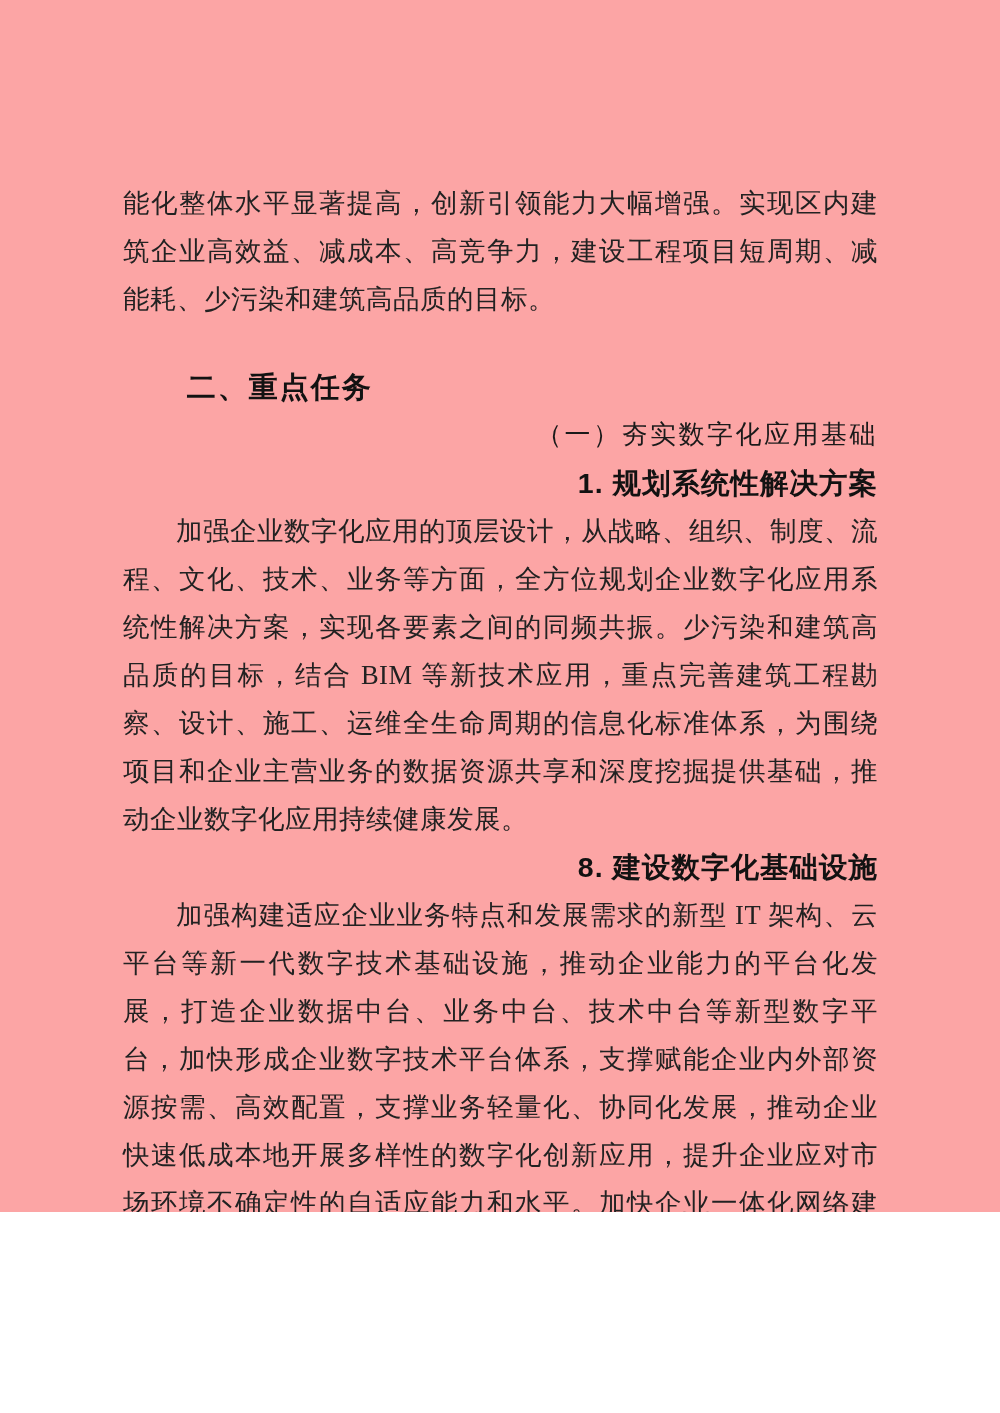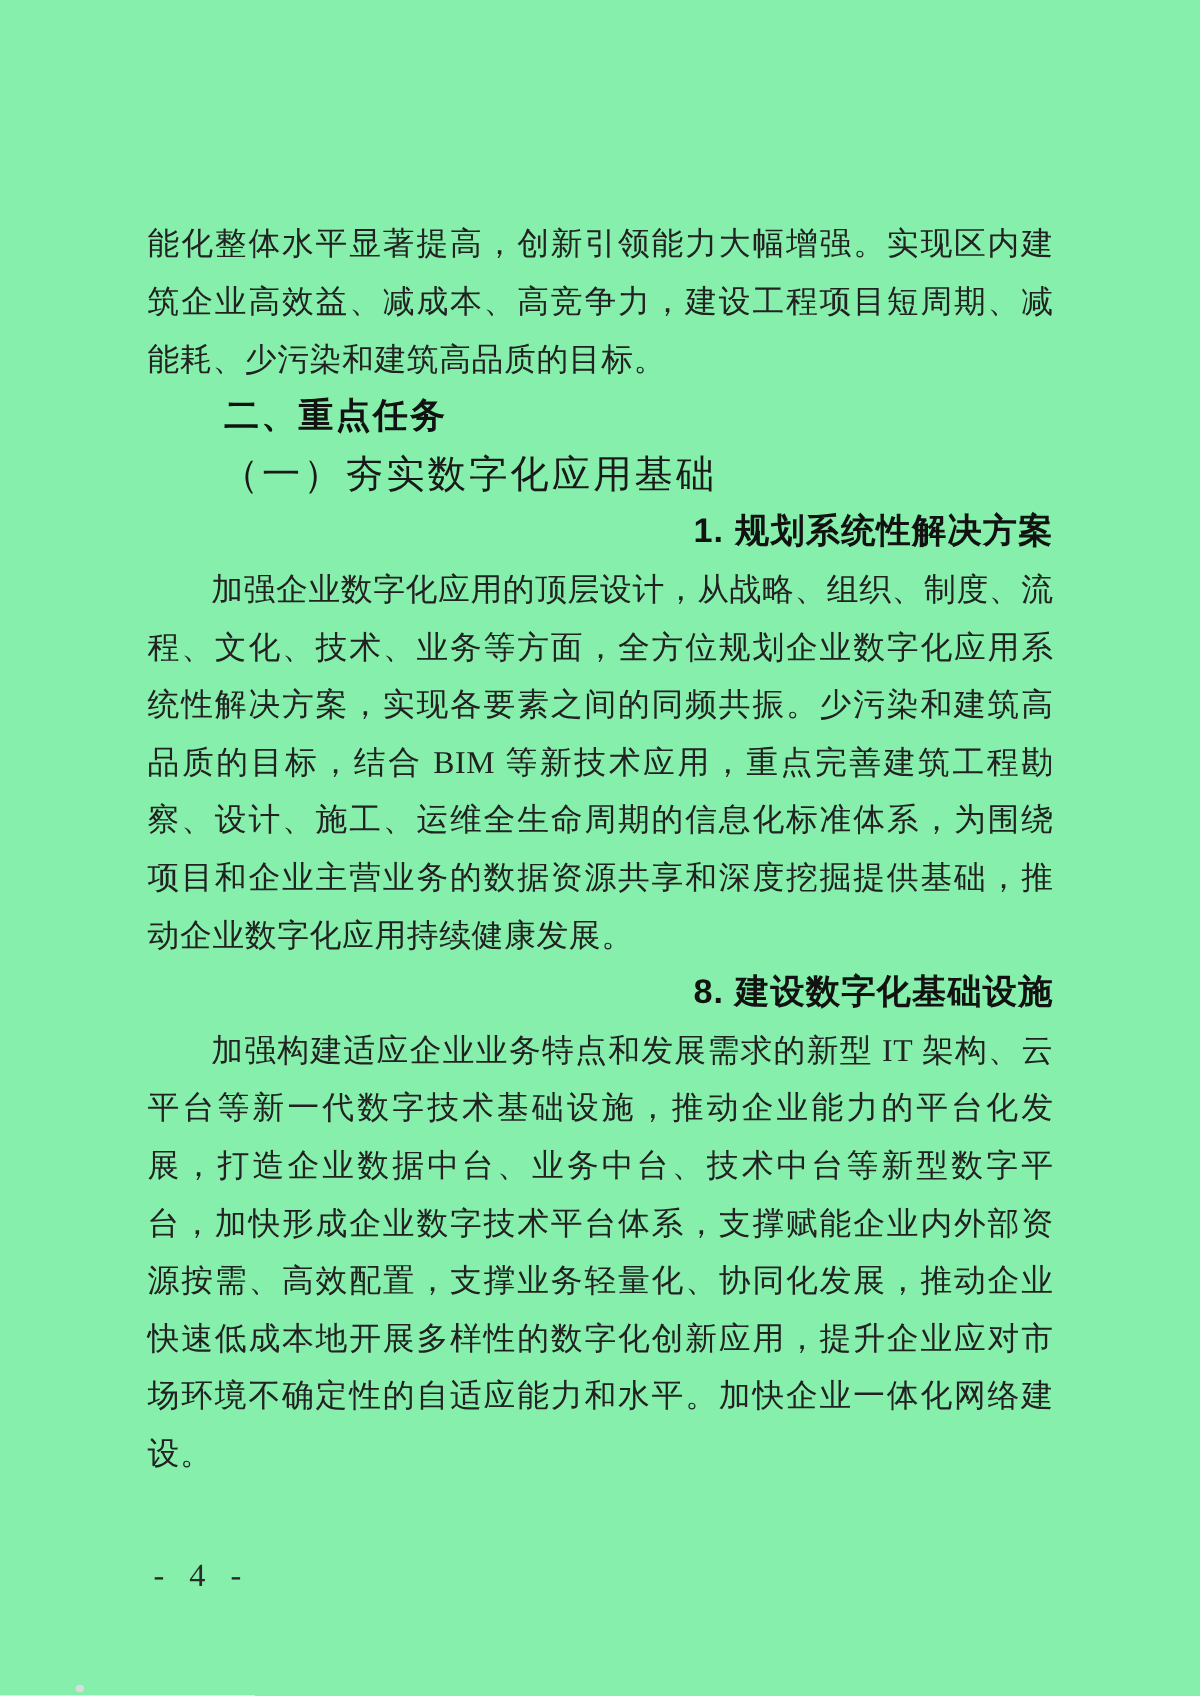--- a/index.html
+++ b/index.html
@@ -3,22 +3,22 @@
 <meta charset="utf-8">
 <style>
   html, body {
     margin: 0;
     padding: 0;
     background: #ffffff;
   }
   .page {
     position: relative;
     width: 1000px;
-    height: 1413px;
-    background: #86efac;
+    height: 1212px;
+    background: #fca5a5;
     overflow: hidden;
     font-family: "Liberation Serif", serif;
     color: #1f1f1f;
   }
   .content {
     position: absolute;
     left: 123px;
     top: 179px;
     width: 755px;
   }
@@ -36,30 +36,31 @@
   }
   .heading1 {
     font-family: "Liberation Sans", sans-serif;
     font-weight: bold;
     font-size: 29px;
     line-height: 48px;
     color: #121212;
     text-indent: 2.2em;
     letter-spacing: 2px;
     text-align: left;
+    margin-top: 40px;
   }
   .heading2 {
     font-family: "Liberation Serif", serif;
     font-weight: 500;
-    font-size: 32px;
+    font-size: 26px;
     line-height: 48px;
     color: #1a1a1a;
     text-indent: 1.9em;
     letter-spacing: 2.5px;
-    text-align: left;
+    text-align: right;
   }
   .heading3 {
     font-family: "Liberation Sans", sans-serif;
     font-weight: bold;
     font-size: 28.5px;
     line-height: 48px;
     color: #121212;
     text-indent: 2.1em;
     letter-spacing: 1px;
     text-align: right;

